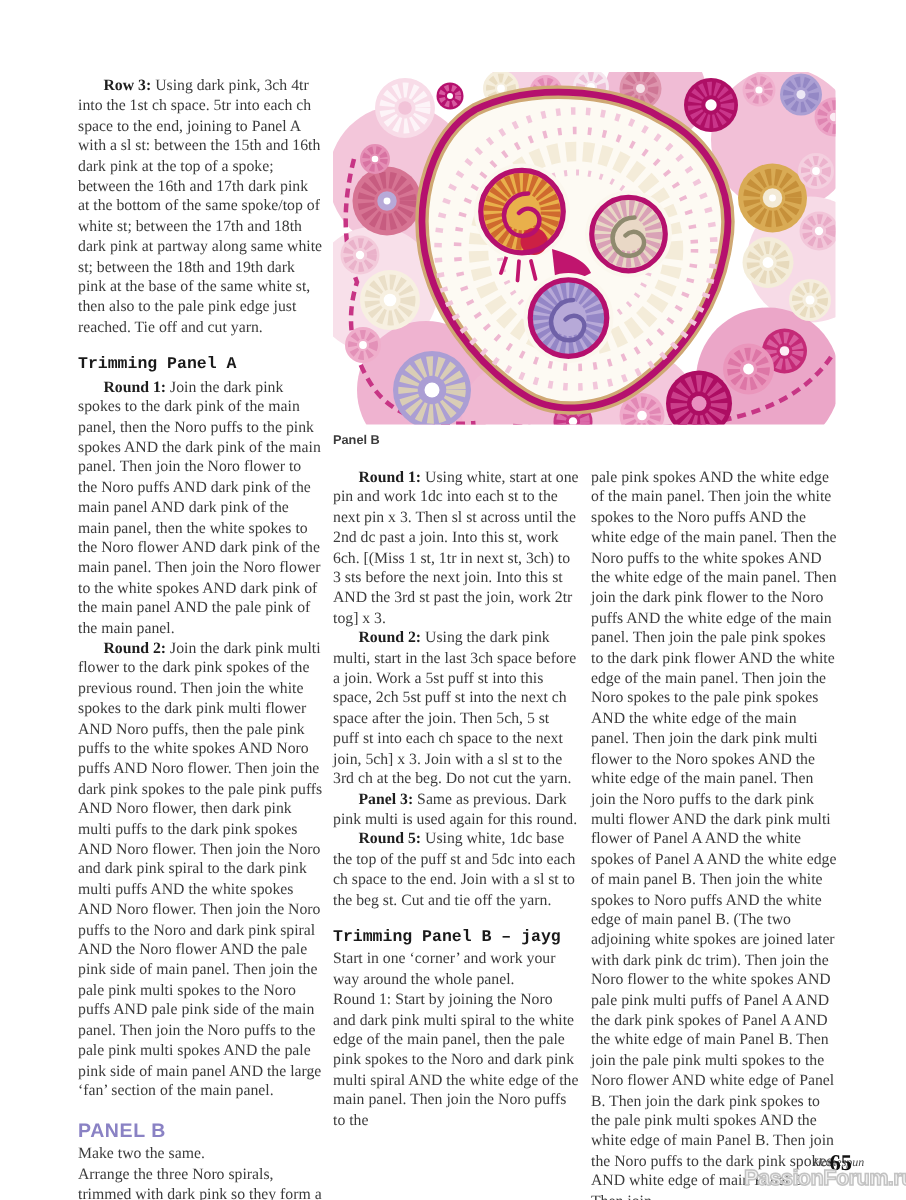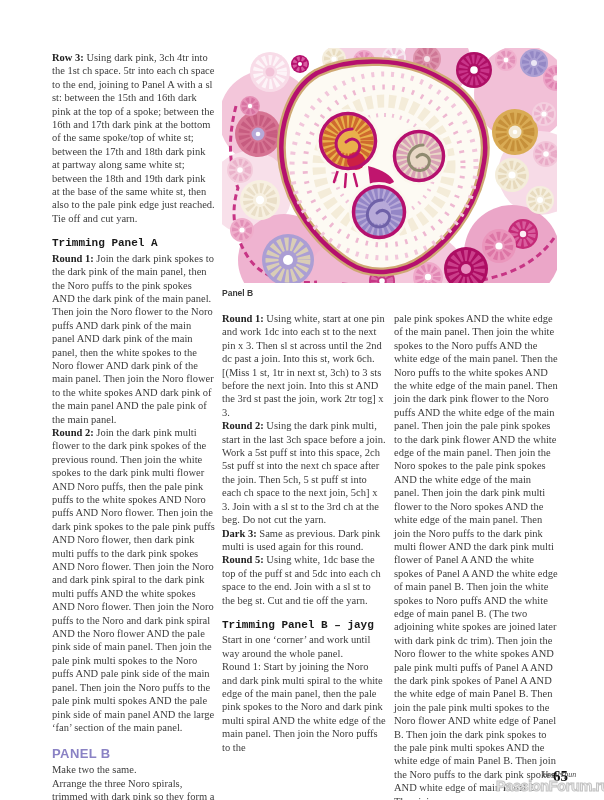--- a/index.html
+++ b/index.html
@@ -2,21 +2,21 @@
 <html><head>
 <meta charset="utf-8">
 <style>
   html,body{margin:0;padding:0;}
   body{
     width:604px;height:800px;position:relative;background:#ffffff;
     font-family:"Liberation Serif", serif;overflow:hidden;
   }
   .col{position:absolute;font-size:10.5px;line-height:13.4px;color:#3c3c3c;text-align:left;}
   .col p{margin:0;}
-  .col p strong{color:#1e1e1e;}
+  .col p strong{color:#1e1e1e;margin-left:17px;}
   .col h3{
     margin:12px 0 1px 0;font-size:11px;line-height:13.4px;color:#1a1a1a;
     font-family:Liberation Mono, monospace;font-weight:bold;
   }
   .col h4{
     margin:13px 0 2px 0;font-size:13px;line-height:14px;color:#8a82c4;
     font-family:"Liberation Sans", sans-serif;font-weight:bold;letter-spacing:.4px;
   }
   .col-left{left:52px;top:51px;width:163px;}
   .col-mid{left:222px;top:312px;width:164px;}
@@ -254,24 +254,24 @@
       <circle r="25.5" fill="none" stroke="#b5106e" stroke-width="3.5"></circle>
     </g>
   </g>
 </svg>
 </div>
 <div class="caption">Panel B</div>
 
 <div class="col col-mid">
   <p><strong>Round 1: </strong><span>Using white, start at one pin and work 1dc into each st to the next pin x 3. Then sl st across until the 2nd dc past a join. Into this st, work 6ch. [(Miss 1 st, 1tr in next st, 3ch) to 3 sts before the next join. Into this st AND the 3rd st past the join, work 2tr tog] x 3.</span></p>
   <p><strong>Round 2: </strong><span>Using the dark pink multi, start in the last 3ch space before a join. Work a 5st puff st into this space, 2ch 5st puff st into the next ch space after the join. Then 5ch, 5 st puff st into each ch space to the next join, 5ch] x 3. Join with a sl st to the 3rd ch at the beg. Do not cut the yarn.</span></p>
-  <p><strong>Dark 3: </strong><span>Same as previous. Dark pink multi is used again for this round.</span></p>
+  <p><strong>Panel 3: </strong><span>Same as previous. Dark pink multi is used again for this round.</span></p>
   <p><strong>Round 5: </strong><span>Using white, 1dc base the top of the puff st and 5dc into each ch space to the end. Join with a sl st to the beg st. Cut and tie off the yarn.</span></p>
   <h3>Trimming Panel B – jayg</h3>
-  <p>Start in one ‘corner’ and work until way around the whole panel.</p>
+  <p>Start in one ‘corner’ and work your way around the whole panel.</p>
   <p>Round 1: Start by joining the Noro and dark pink multi spiral to the white edge of the main panel, then the pale pink spokes to the Noro and dark pink multi spiral AND the white edge of the main panel. Then join the Noro puffs to the</p>
 </div>
 
 <div class="col col-right">
   <p>pale pink spokes AND the white edge of the main panel. Then join the white spokes to the Noro puffs AND the white edge of the main panel. Then the Noro puffs to the white spokes AND the white edge of the main panel. Then join the dark pink flower to the Noro puffs AND the white edge of the main panel. Then join the pale pink spokes to the dark pink flower AND the white edge of the main panel. Then join the Noro spokes to the pale pink spokes AND the white edge of the main panel. Then join the dark pink multi flower to the Noro spokes AND the white edge of the main panel. Then join the Noro puffs to the dark pink multi flower AND the dark pink multi flower of Panel A AND the white spokes of Panel A AND the white edge of main panel B. Then join the white spokes to Noro puffs AND the white edge of main panel B. (The two adjoining white spokes are joined later with dark pink dc trim). Then join the Noro flower to the white spokes AND pale pink multi puffs of Panel A AND the dark pink spokes of Panel A AND the white edge of main Panel B. Then join the pale pink multi spokes to the Noro flower AND white edge of Panel B. Then join the dark pink spokes to the pale pink multi spokes AND the white edge of main Panel B. Then join the Noro puffs to the dark pink spokes AND white edge of main Panel B. Then join</p>
 </div>
 
 <div class="footer-mag">Homespun</div>
 <div class="footer-num">65</div>
 <div class="watermark">PassionForum.ru</div>

